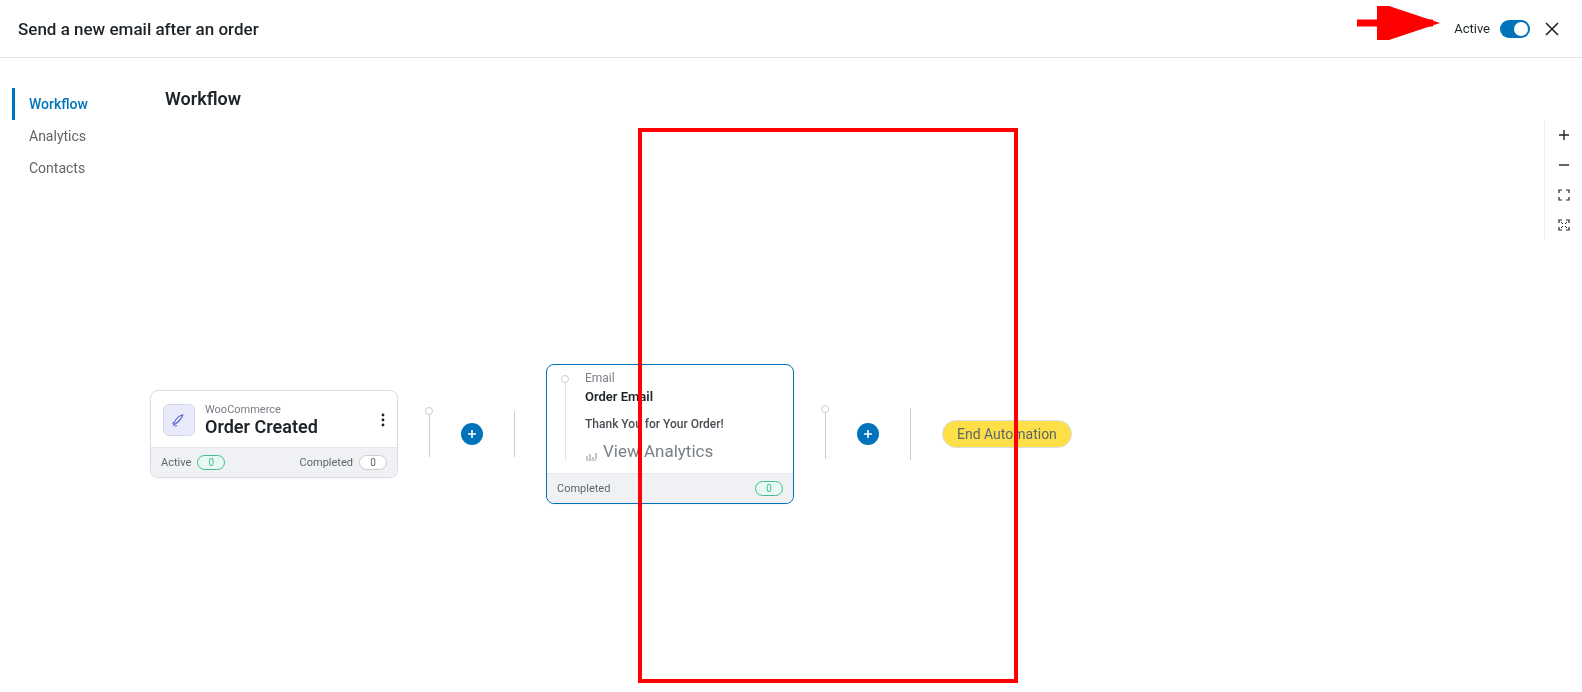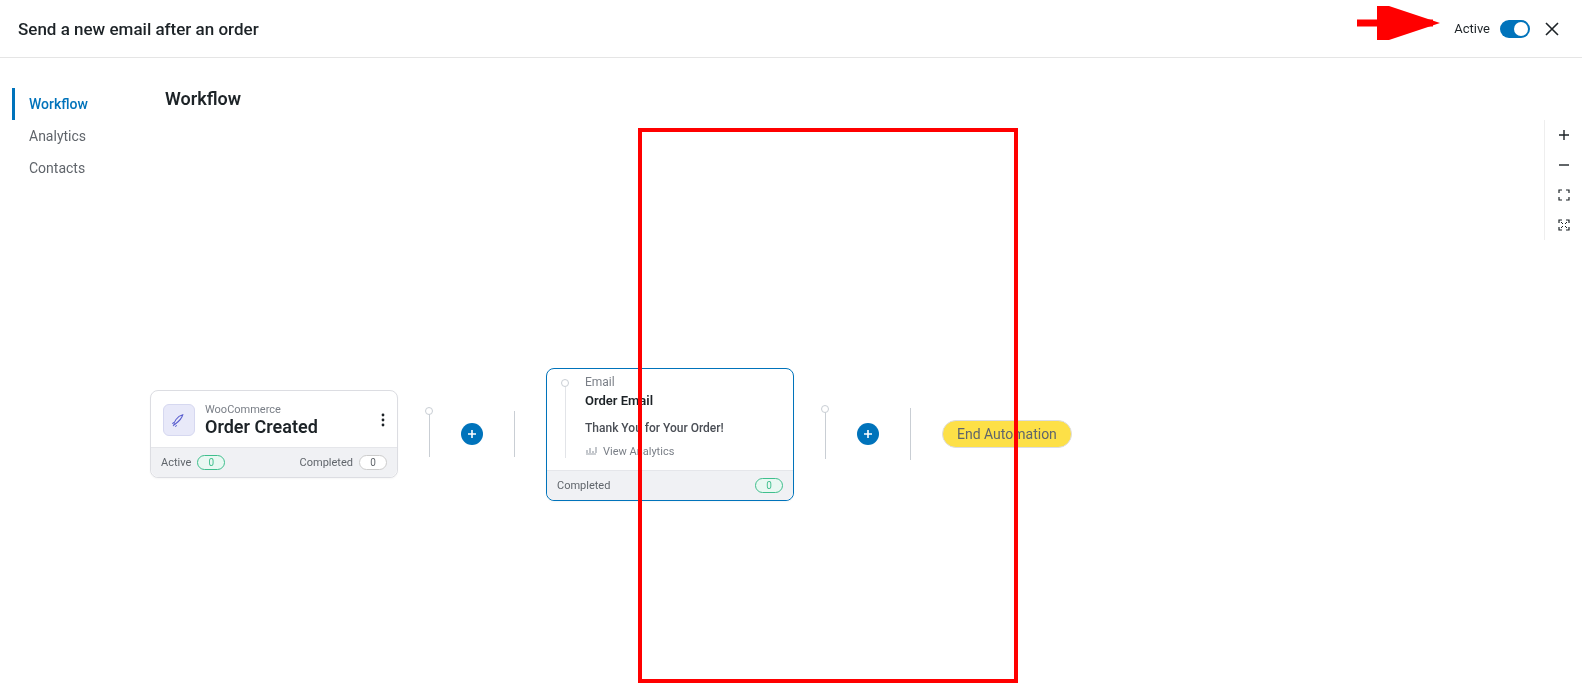--- a/index.html
+++ b/index.html
@@ -263,25 +263,25 @@
     flex: 1;
     width: 1px;
     background: #e2e4e8;
     min-height: 58px;
   }
   .action-content { flex:1; padding-top:2px;}
   .a-kicker { font-size:12px; color:#7a7f87; }
   .a-title { font-size:13px; font-weight:600; color:#1d2327; margin-top:4px;}
   .a-sub { font-size:12px; color:#4a4e55; margin-top:13px; font-weight:500;}
   .a-link {
-    font-size: 11px;
+    font-size: 17px;
     color: #7a7f87;
     margin-top: 10px;
     display: flex;
-    align-items: flex-start;
+    align-items: flex-end;
     gap: 6px;
     cursor: pointer;
   }
 
   
   .end-badge {
     background: #fde047;
     border: 1px solid #dcdde2;
     border-radius: 14px;
     padding: 5px 14px;

